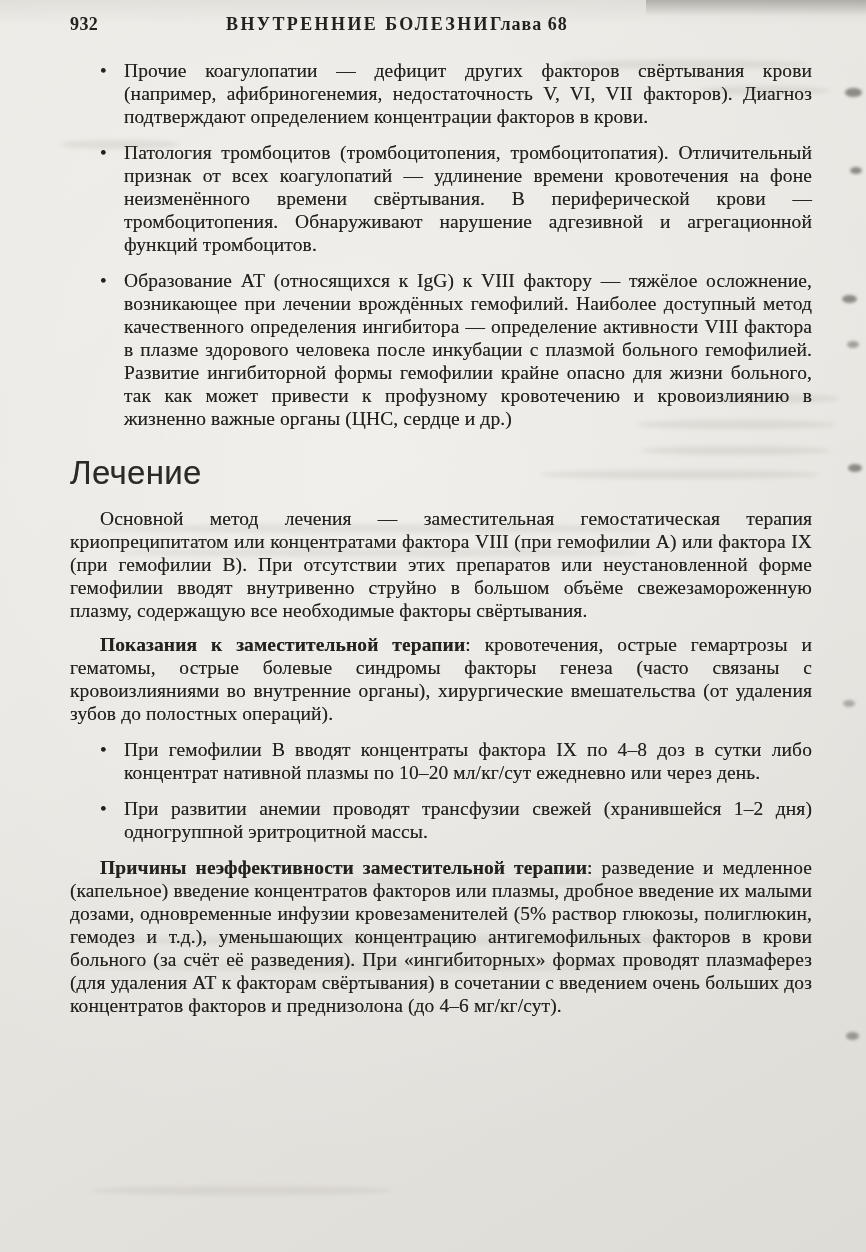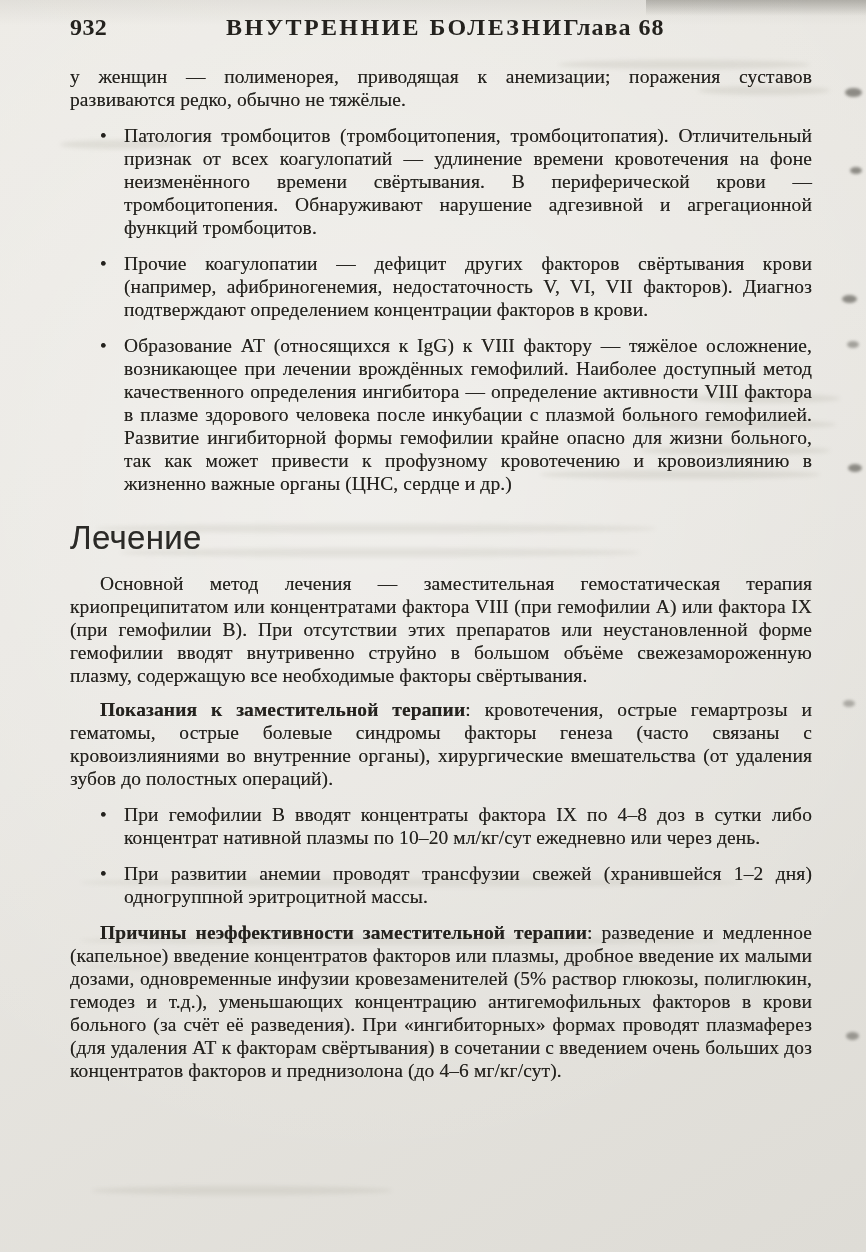--- a/index.html
+++ b/index.html
@@ -23,21 +23,21 @@
     content:"";position:absolute;top:0;right:0;width:220px;height:16px;
     background:linear-gradient(to bottom, rgba(70,68,60,.30), rgba(0,0,0,0));
     pointer-events:none;
   }
   .inner{
     position:absolute;left:70px;top:14px;width:742px;
   }
   
   .hdr{
     display:flex;align-items:baseline;
-    font-weight:bold;font-size:24px;letter-spacing:.4px;
+    font-weight:bold;font-size:18px;letter-spacing:.4px;
     margin-bottom:24px;
   }
   .pnum{width:156px;}
   .btitle{letter-spacing:2.4px;text-align:right;}
   .chap{letter-spacing:1px;}
   
   p,li{
     font-size:19.5px;line-height:23px;text-align:justify;
     letter-spacing:.1px;margin:0;
     text-shadow:0 0 .4px rgba(40,38,32,.55);
@@ -117,25 +117,24 @@
   </div>
 
   <div class="inner">
 
     <div class="hdr">
       <span class="pnum">932</span>
       <span class="btitle">ВНУТРЕННИЕ БОЛЕЗНИ</span>
       <span class="chap">Глава 68</span>
     </div>
 
-    <p>у женщин — полименорея, приводящая к анемизации; поражения суставов развиваются редко, обычно не тяжёлые.</p>
 
     <ul class="blist">
+      <li>Прочие коагулопатии — дефицит других факторов свёртывания крови (например, афибриногенемия, недостаточность V, VI, VII факторов). Диагноз подтверждают определением концентрации факторов в крови.</li>
       <li>Патология тромбоцитов (тромбоцитопения, тромбоцитопатия). Отличительный признак от всех коагулопатий — удлинение времени кровотечения на фоне неизменённого времени свёртывания. В периферической крови — тромбоцитопения. Обнаруживают нарушение адгезивной и агрегационной функций тромбоцитов.</li>
-      <li>Прочие коагулопатии — дефицит других факторов свёртывания крови (например, афибриногенемия, недостаточность V, VI, VII факторов). Диагноз подтверждают определением концентрации факторов в крови.</li>
       <li>Образование АТ (относящихся к IgG) к VIII фактору — тяжёлое осложнение, возникающее при лечении врождённых гемофилий. Наиболее доступный метод качественного определения ингибитора — определение активности VIII фактора в плазме здорового человека после инкубации с плазмой больного гемофилией. Развитие ингибиторной формы гемофилии крайне опасно для жизни больного, так как может привести к профузному кровотечению и кровоизлиянию в жизненно важные органы (ЦНС, сердце и др.)</li>
     </ul>
 
     <h2 class="sechead">Лечение</h2>
 
     <p class="ind">Основной метод лечения — заместительная гемостатическая терапия криопреципитатом или концентратами фактора VIII (при гемофилии А) или фактора IX (при гемофилии В). При отсутствии этих препаратов или неустановленной форме гемофилии вводят внутривенно струйно в большом объёме свежезамороженную плазму, содержащую все необходимые факторы свёртывания.</p>
 
     <p class="ind"><b>Показания к заместительной терапии</b><span>: кровотечения, острые гемартрозы и гематомы, острые болевые синдромы факторы генеза (часто связаны с кровоизлияниями во внутренние органы), хирургические вмешательства (от удаления зубов до полостных операций).</span></p>
 
     <ul class="blist">

